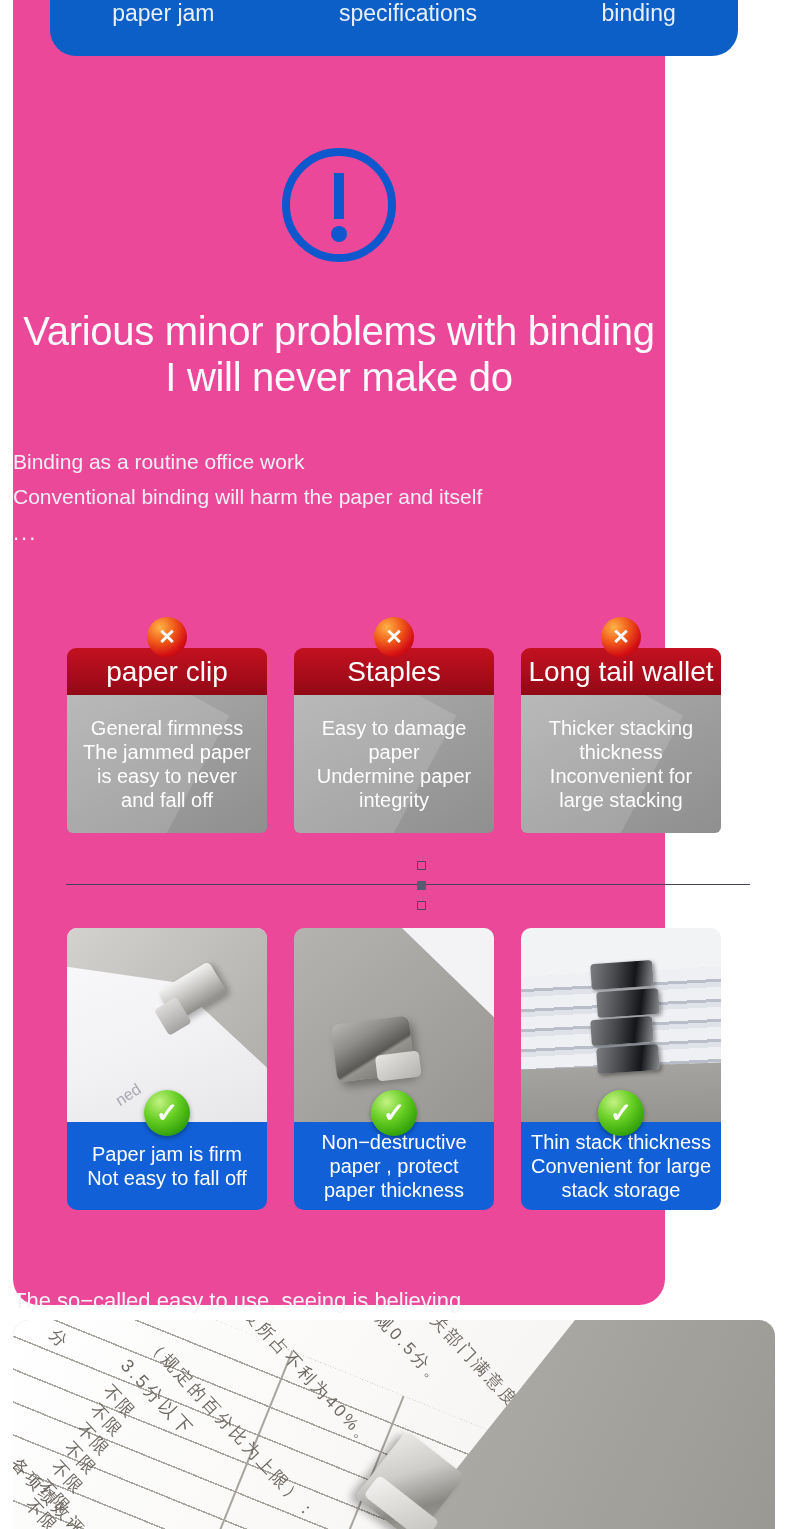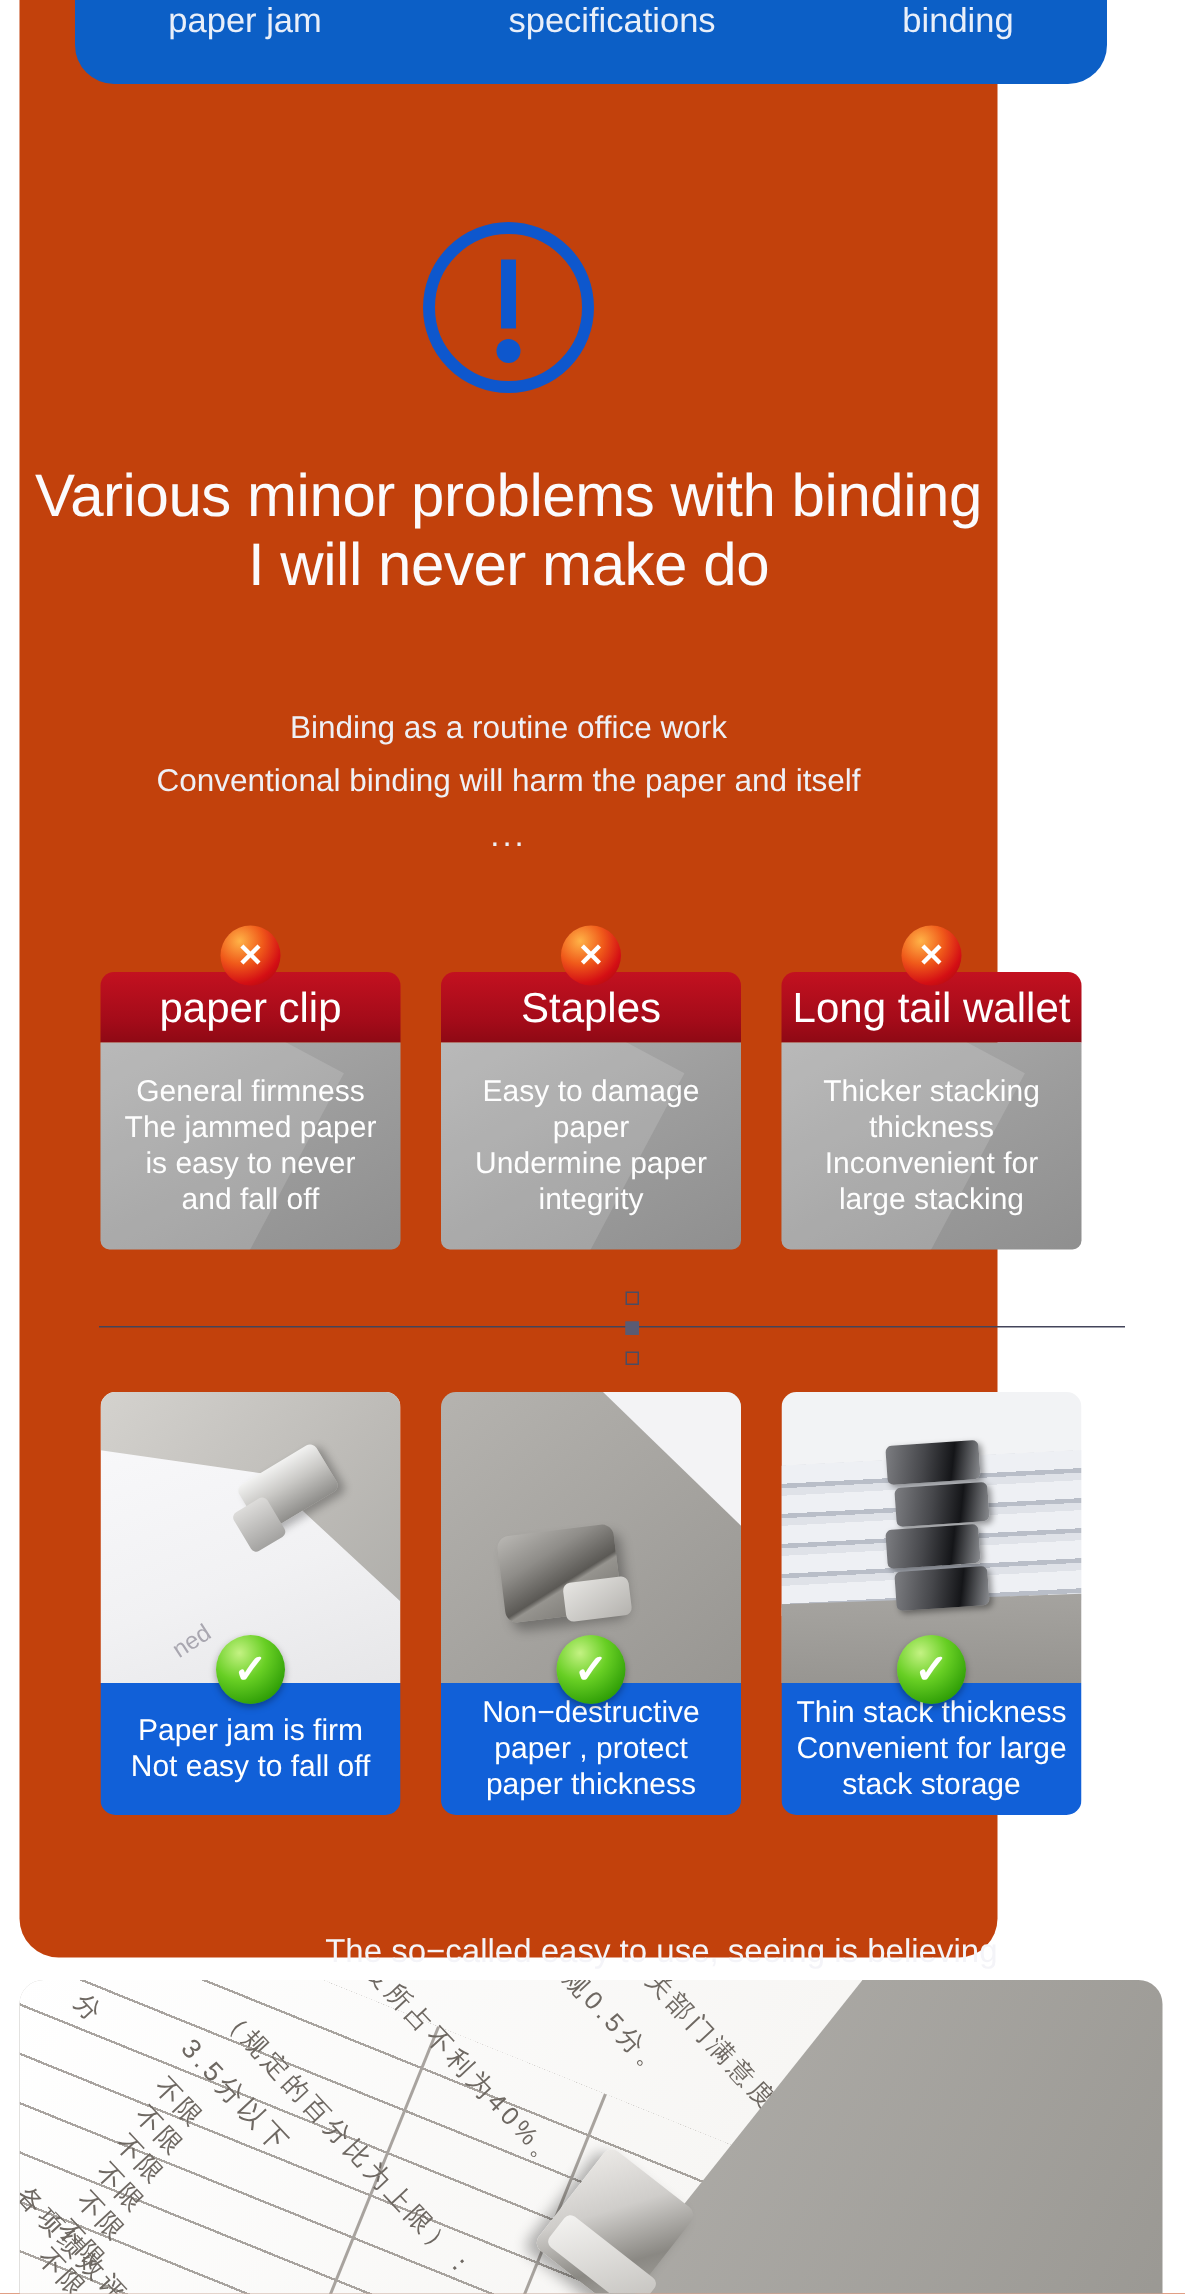--- a/index.html
+++ b/index.html
@@ -4,21 +4,21 @@
 <style>
   html,body{margin:0;padding:0;}
   body{
     width:790px;height:1529px;position:relative;overflow:hidden;
     background:#ffffff;
     font-family:"Liberation Sans", sans-serif;
   }
   
   .panel{
     position:absolute;left:13px;top:0;width:652px;height:1305px;
-    background:#c2410c;border-radius:0 0 26px 26px;
+    background:#ec4899;border-radius:0 0 26px 26px;
   }
   
   .tabbar{
     position:absolute;left:37px;top:0;width:688px;height:56px;
     background:#0c5fc6;border-radius:0 0 26px 26px;
     display:flex;justify-content:space-around;align-items:flex-start;
   }
   .tabbar .tab{
     color:#e9eff9;font-size:23px;line-height:30px;margin-top:-2px;cursor:pointer;
   }
@@ -26,21 +26,21 @@
   .alert{
     position:absolute;left:50%;top:145px;transform:translateX(-50%);
     width:120px;height:120px;
   }
   
   .heading{
     position:absolute;left:0;top:308px;width:100%;text-align:center;
     color:#fbfbfd;font-size:40px;line-height:46px;letter-spacing:-.3px;
   }
   .intro{
-    position:absolute;left:0;top:468px;width:100%;text-align:center;
+    position:absolute;left:0;top:444px;width:100%;
     color:#eef0f6;font-size:21px;line-height:35px;
   }
   .intro .dots{font-size:22px;letter-spacing:2px;line-height:38px;}
   
   .cards-row{position:absolute;left:0;width:762px;display:flex;justify-content:center;gap:27px;}
   .row-problems{top:648px;}
   .pcard{position:relative;width:200px;}
   .pcard .badge{
     position:absolute;top:-31px;left:50%;transform:translateX(-50%);
     width:40px;height:40px;border-radius:50%;z-index:2;
@@ -135,21 +135,21 @@
     background:linear-gradient(180deg,#a5a39f,#93918d);
   }
   .photoC .clipC{
     position:absolute;left:70px;width:62px;height:26px;border-radius:4px;transform:rotate(-4deg);
     background:linear-gradient(100deg,#7d7e82 0%,#46474b 40%,#141518 70%,#8e9094 100%);
     box-shadow:2px 2px 4px rgba(0,0,0,.4);
   }
   .photoC .c1{top:34px;} .photoC .c2{top:62px;left:76px;} .photoC .c3{top:90px;} .photoC .c4{top:118px;left:76px;}
   
   .tagline{
-    position:absolute;left:0;top:1288px;width:100%;text-align:right;
+    position:absolute;left:0;top:1288px;width:100%;text-align:left;
     color:#f4f4f8;font-size:22px;
   }
   
   .bigphoto{
     position:absolute;left:13px;top:1320px;width:762px;height:240px;
     border-radius:16px;overflow:hidden;
     background:linear-gradient(115deg,#c6c4c0 0%,#b0aeaa 45%,#9a9893 100%);
   }
   .bigphoto .paper{
     position:absolute;left:0;top:0;width:762px;height:240px;

